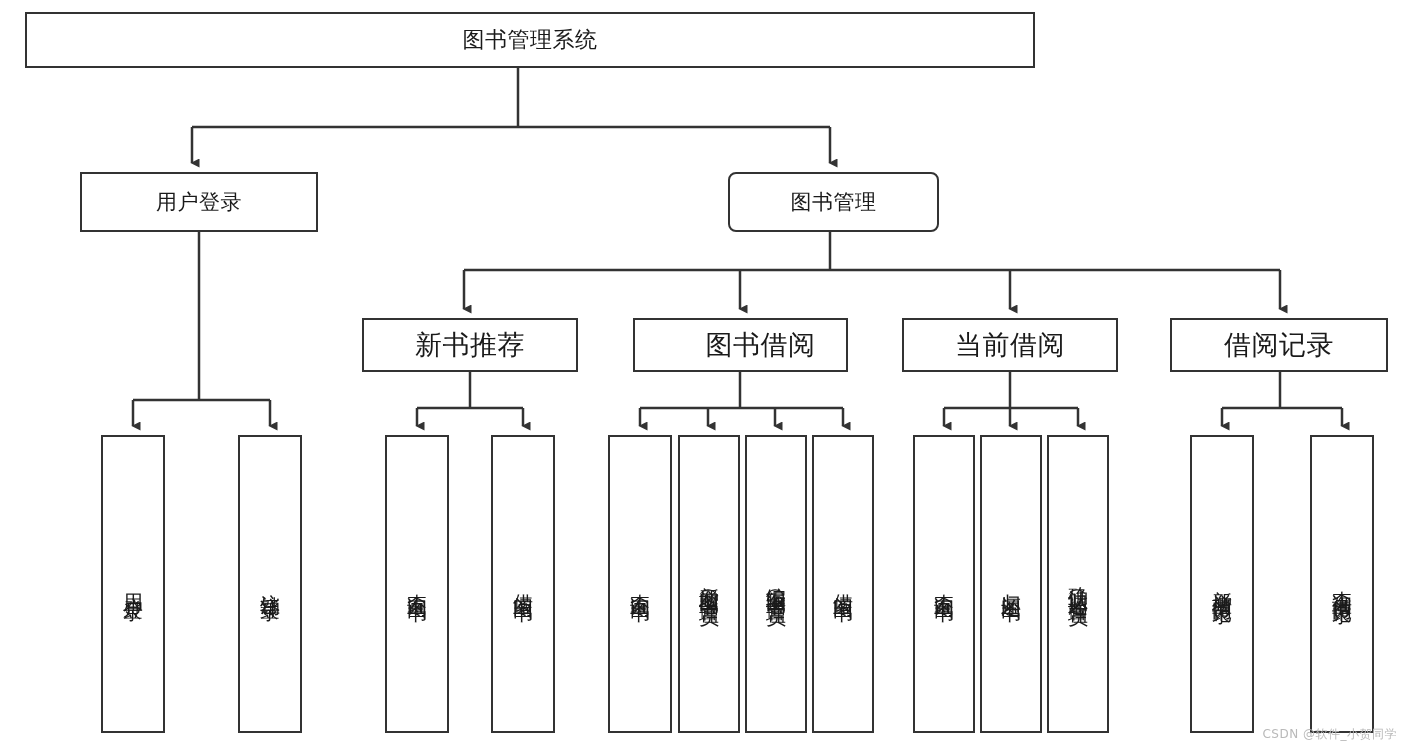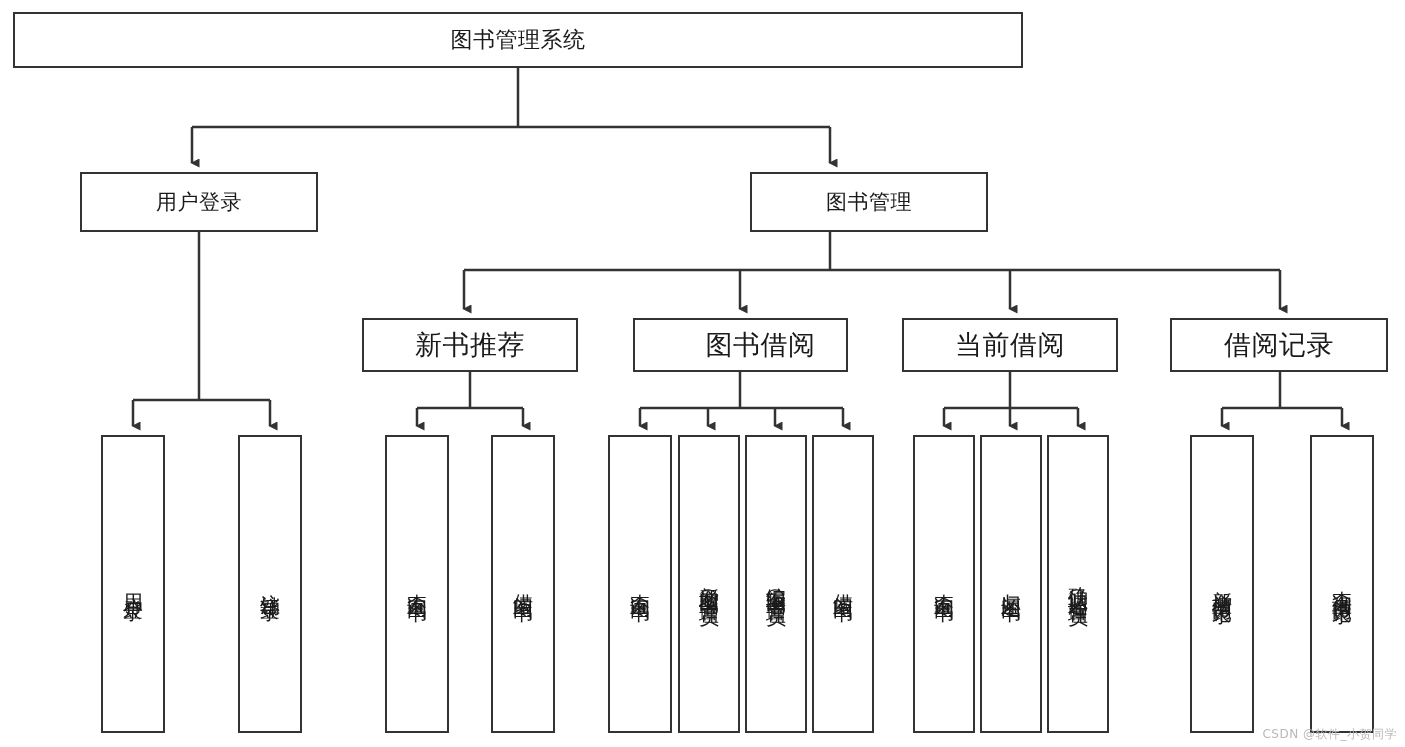--- a/index.html
+++ b/index.html
@@ -120,28 +120,28 @@
       <path d="M1010,408 L1010,426" marker-end="url(#arrow)"></path>
       <path d="M1078,408 L1078,426" marker-end="url(#arrow)"></path>
 
       <path d="M1280,372 L1280,408"></path>
       <path d="M1222,408 L1342,408"></path>
       <path d="M1222,408 L1222,426" marker-end="url(#arrow)"></path>
       <path d="M1342,408 L1342,426" marker-end="url(#arrow)"></path>
     </g>
   </svg>
 
-  <div class="node level-1" style="left:13px; top:12px; width:1010px; height:56px;">
+  <div class="node level-1" style="left:25px; top:12px; width:1010px; height:56px;">
     <span class="label">图书管理系统</span>
   </div>
 
   <div class="node level-2" style="left:80px; top:172px; width:238px; height:60px;">
     <span class="label">用户登录</span>
   </div>
-  <div class="node level-2" style="left:750px; top:172px; width:238px; height:60px;">
+  <div class="node level-2" style="left:728px; top:172px; width:211px; height:60px;border-radius:8px;">
     <span class="label">图书管理</span>
   </div>
 
   <div class="node level-3" style="left:362px; top:318px; width:216px; height:54px;">
     <span class="label">新书推荐</span>
   </div>
   <div class="node level-3" style="left:633px; top:318px; width:215px; height:54px;padding-left:40px;">
     <span class="label">图书借阅</span>
   </div>
   <div class="node level-3" style="left:1170px; top:318px; width:218px; height:54px;">

